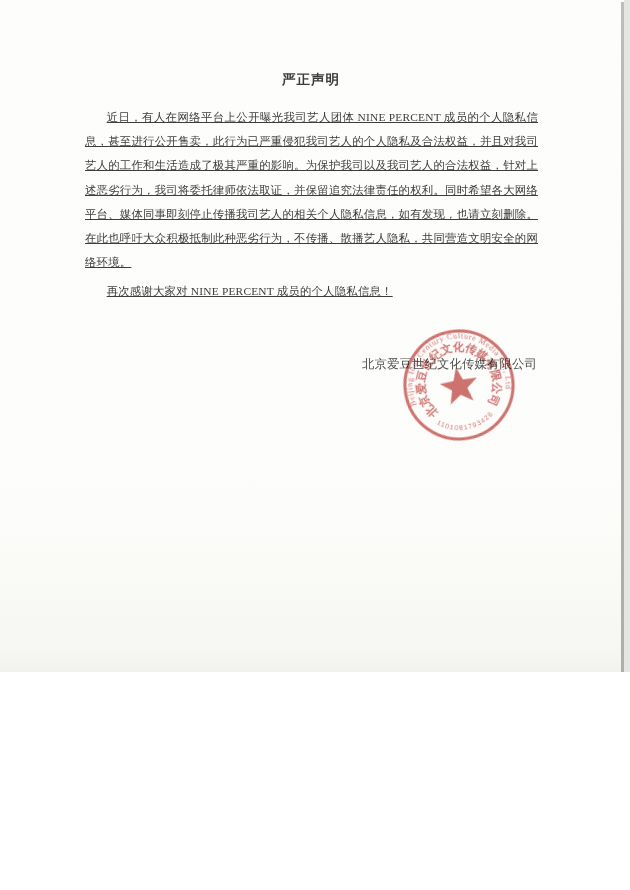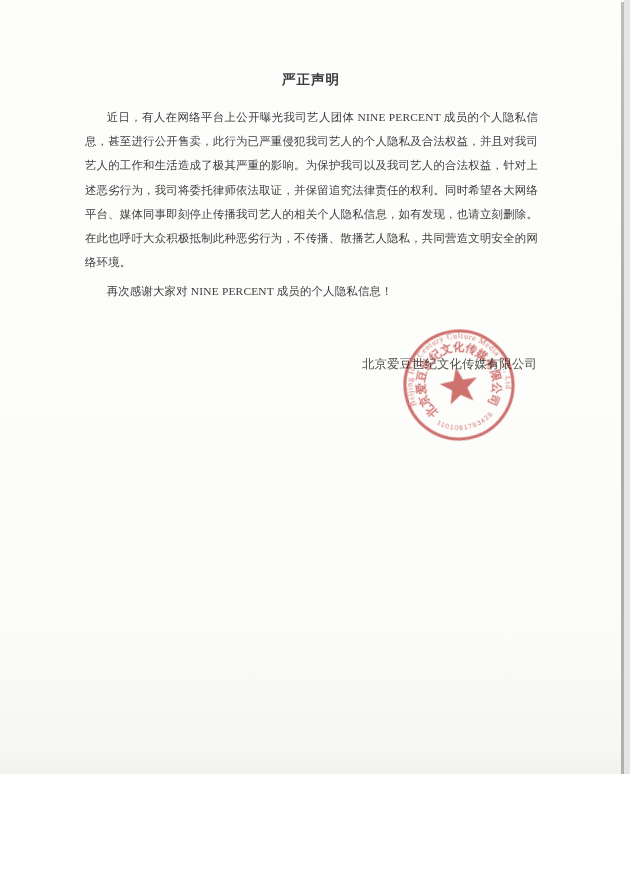--- a/index.html
+++ b/index.html
@@ -2,42 +2,42 @@
 <html><head>
 <meta charset="utf-8">
 <style>
   html,body{margin:0;padding:0;}
   body{
     width:630px;height:890px;overflow:hidden;
     font-family:"Liberation Serif","DejaVu Serif",serif;
     background:#ffffff;
   }
   .page{
-    position:relative;width:630px;height:774px;overflow:hidden;
+    position:relative;width:630px;height:672px;overflow:hidden;
     background:linear-gradient(180deg,#fdfdfc 0%,#fcfcfa 78%,#f6f6f2 97%,#f1f1ed 100%);
   }
   
   .edge-line{position:absolute;top:2px;left:621px;width:3px;height:888px;
     background:linear-gradient(180deg,#b3b3ae,#9d9d98 40%,#a8a8a2);opacity:.85;}
   .edge-strip{position:absolute;top:0;left:624px;width:6px;height:890px;background:#e5e5e1;}
   .speck{position:absolute;width:4px;height:4px;border-radius:50%;background:#d4d4d0;}
   .speck.s1{left:24px;top:791px;}
   .speck.s2{left:25px;top:817px;}
 
   
   .doc-title{
     position:absolute;left:85px;top:71px;width:452px;
     text-align:center;font-size:13.5px;font-weight:bold;color:#3a3a3a;
     letter-spacing:1px;
   }
   .para{
     position:absolute;left:85px;width:453px;
     font-size:11.4px;line-height:24.2px;color:#3d3d3d;
     text-align:justify;text-justify:inter-ideograph;
-    text-indent:1.9em;letter-spacing:.2px;
+    text-indent:1.9em;letter-spacing:.2px;text-decoration:underline;
   }
   .para1{top:105px;}
   .para2{top:279px;text-align:left;}
   .signature{
     position:absolute;left:362px;top:356px;
     font-size:12.3px;color:#4c4c4a;letter-spacing:.2px;z-index:2;
   }
 
   
   .seal-wrap{

